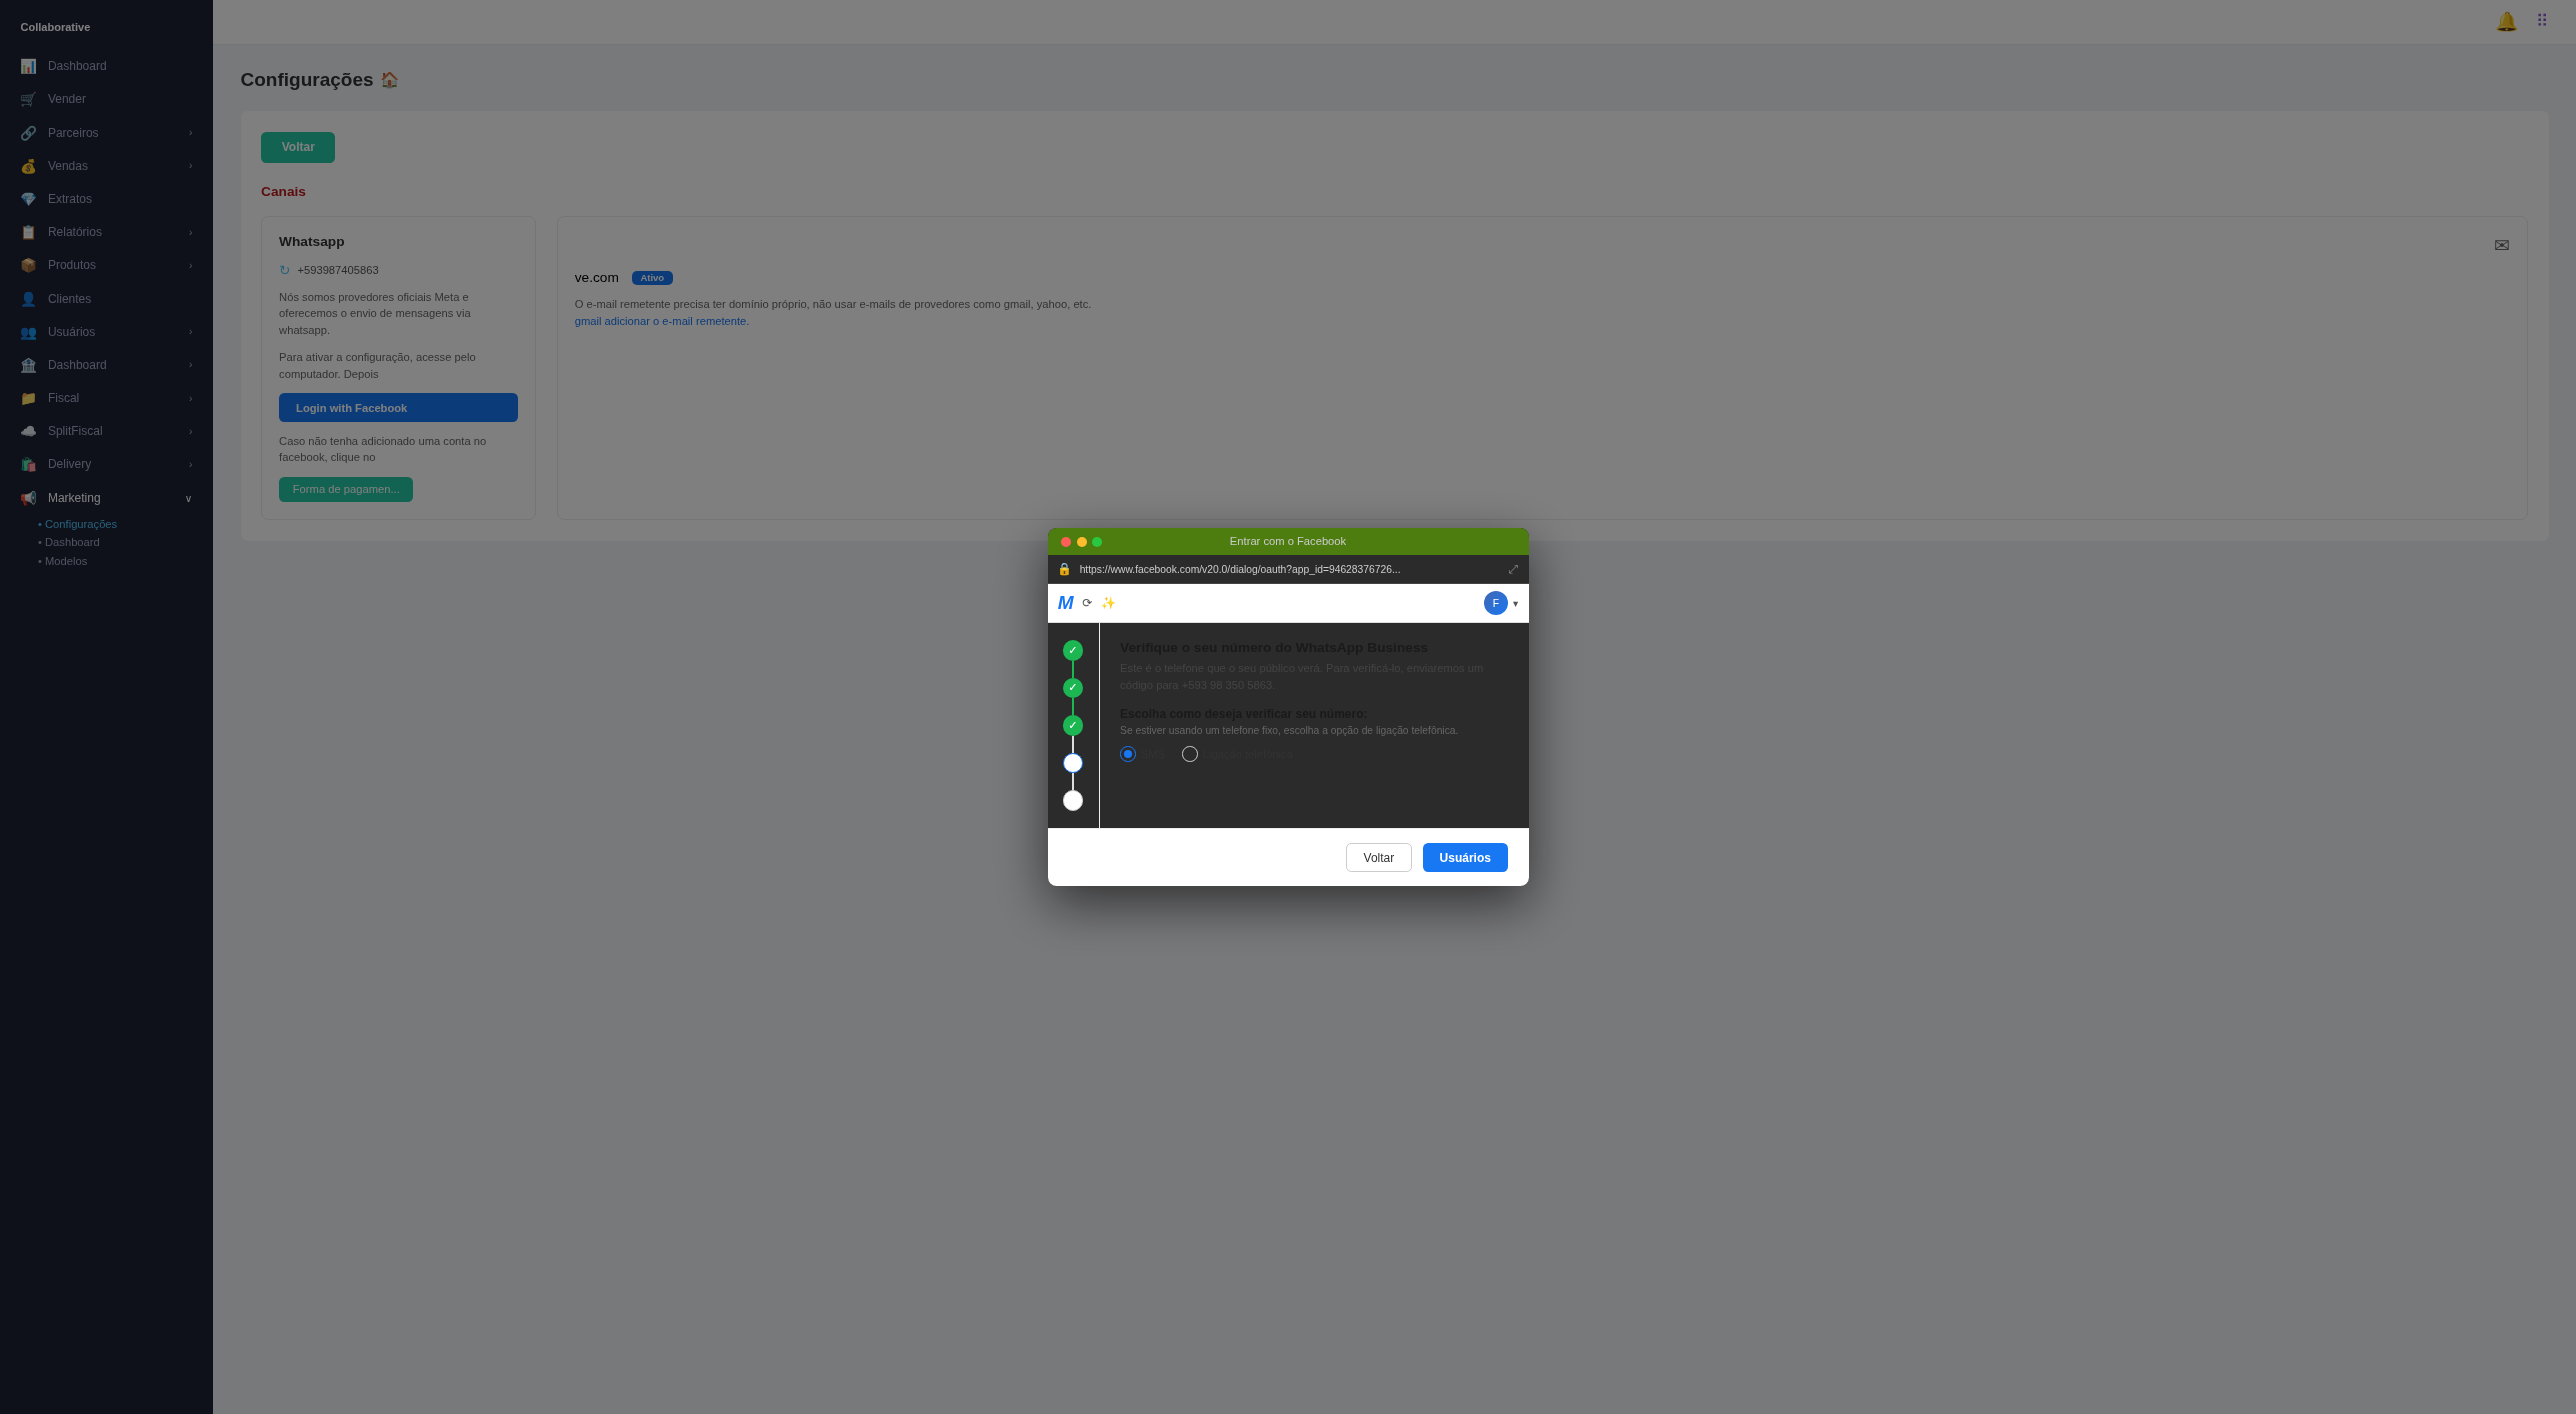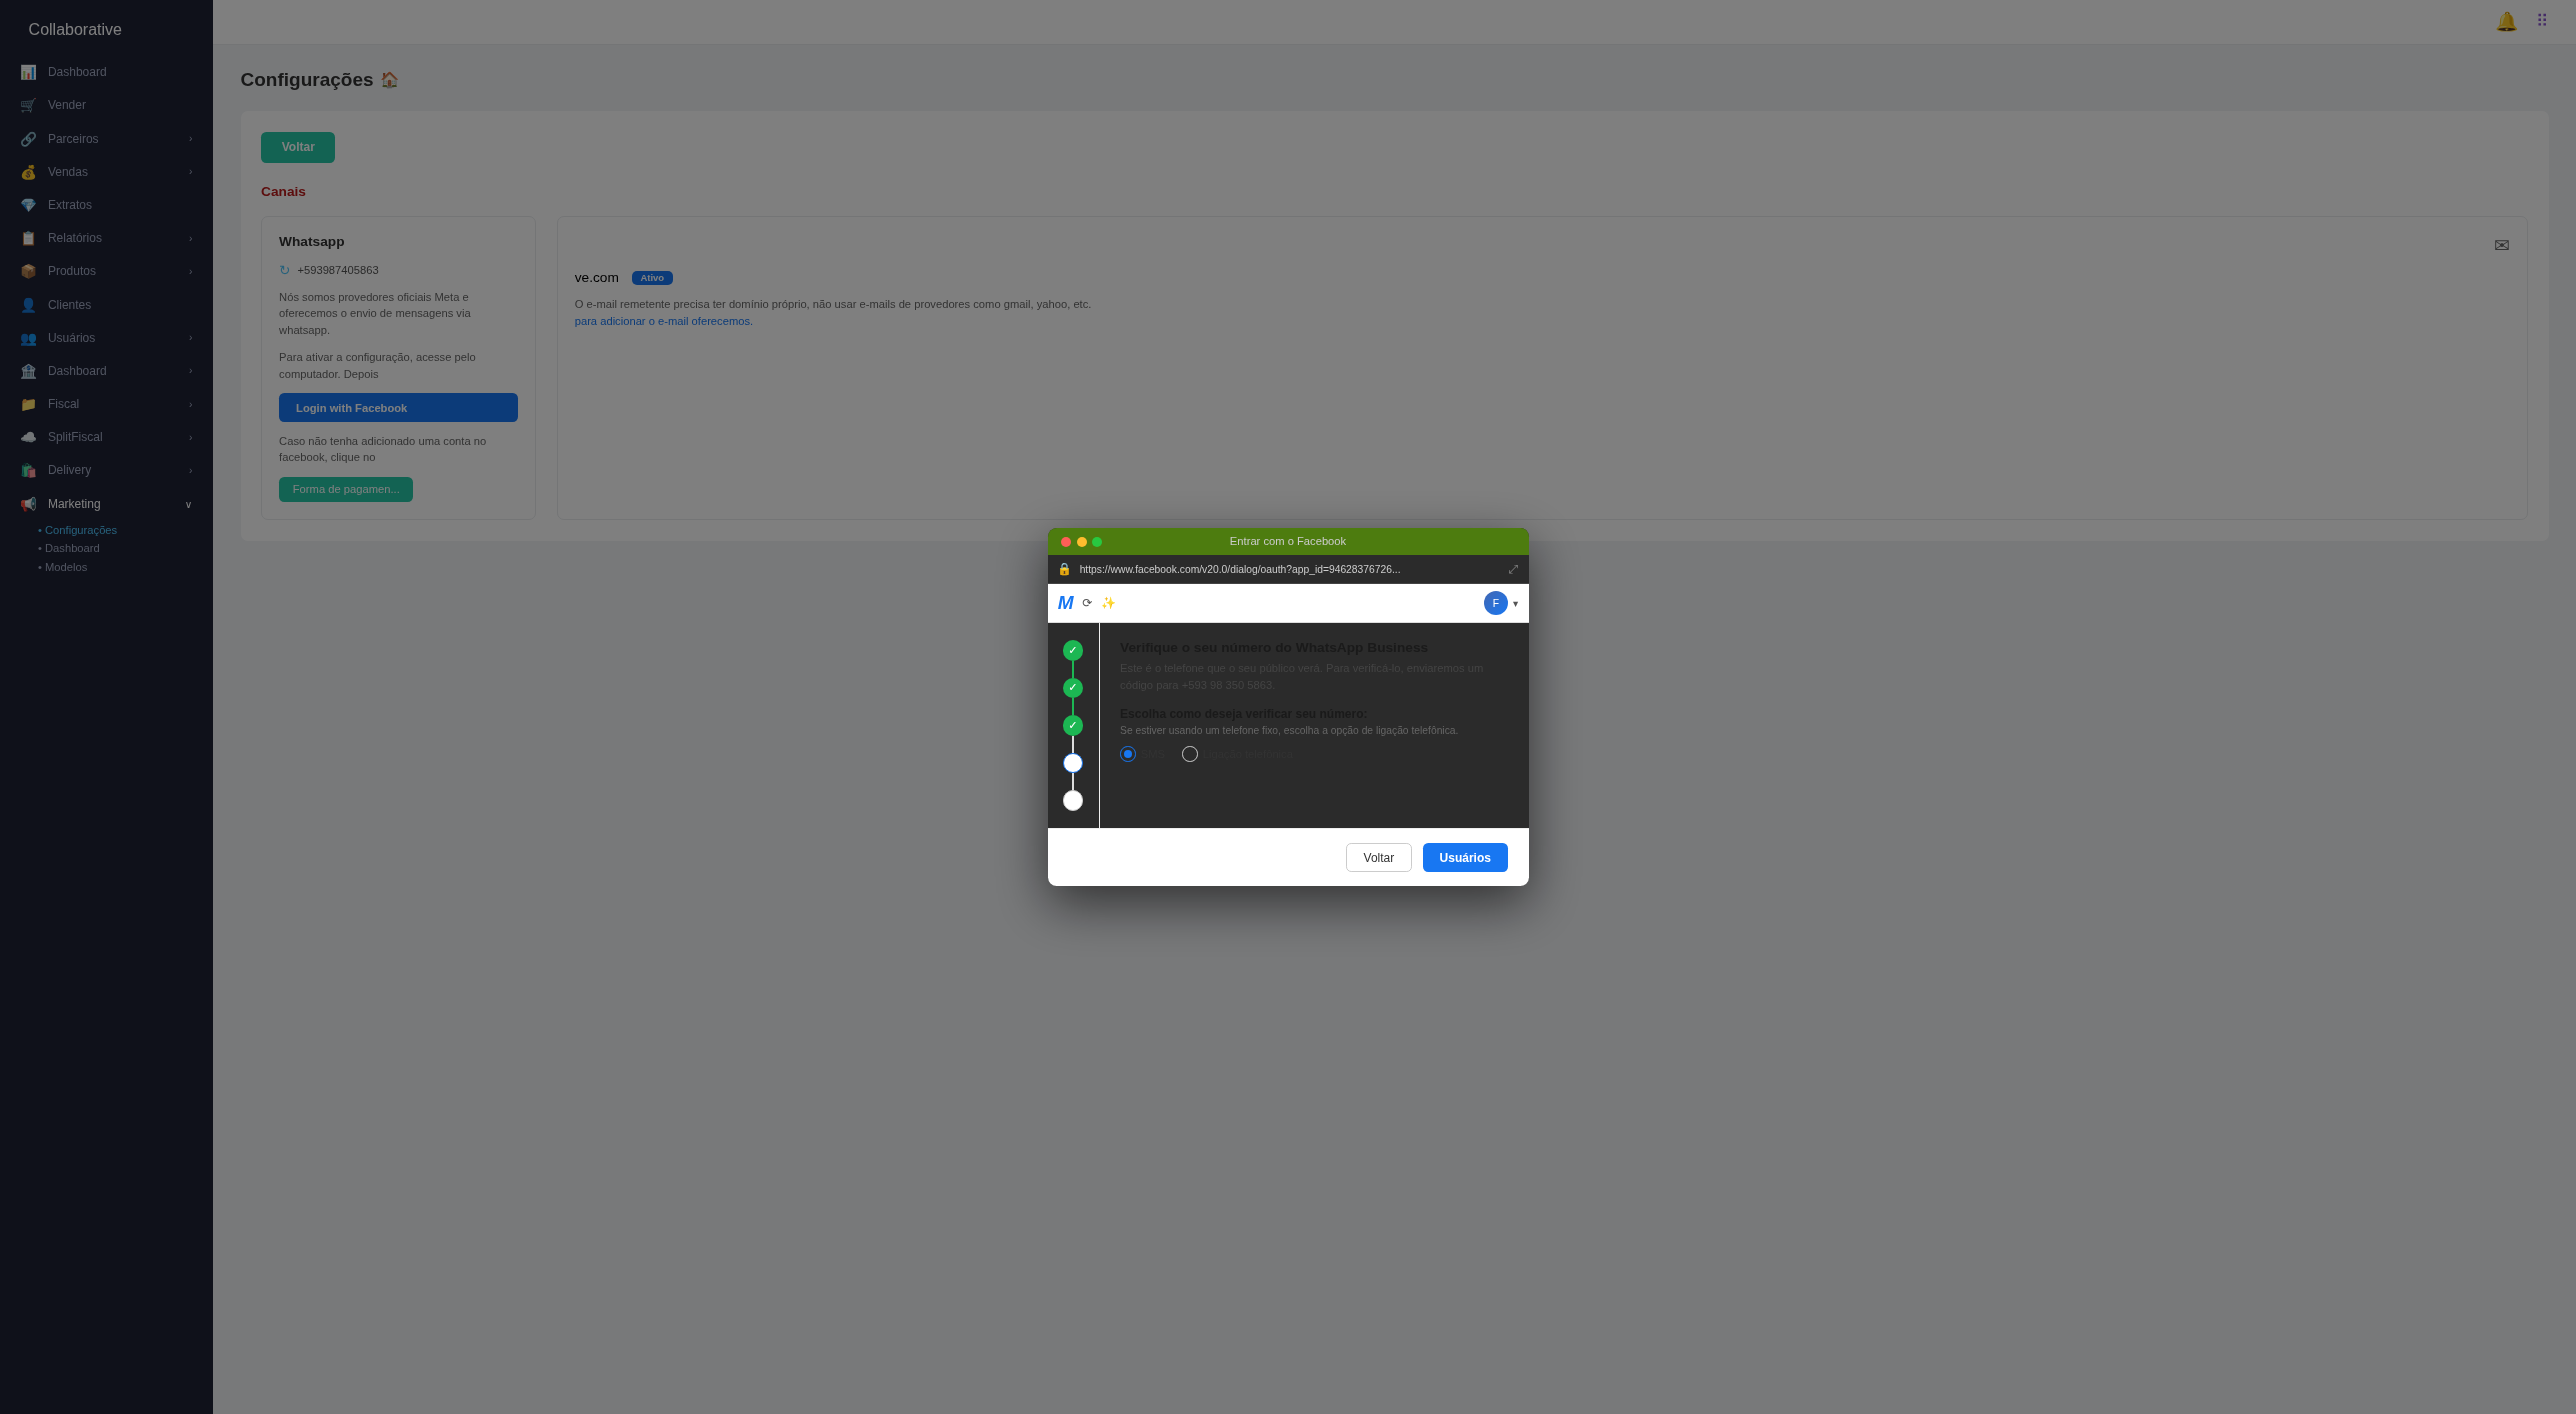--- a/index.html
+++ b/index.html
@@ -11,24 +11,23 @@
       background: #1e2235;
       color: #fff;
       display: flex;
       flex-direction: column;
       flex-shrink: 0;
       height: 100vh;
       overflow-y: auto;
     }
     .sidebar-logo {
       padding: 20.6px 20.6px 17px;
-      font-size: 16px;
-      font-weight: 400;
-      color: #fff;
-      margin-left: 8px;
+      font-size: 11px;
+      font-weight: 700;
+      color: #fff;
     }
     .sidebar-item {
       display: flex;
       align-items: center;
       gap: 10.3px;
       padding: 8.6px 20.6px;
       cursor: pointer;
       color: #a0a8c0;
       font-size: 12px;
       position: relative;
@@ -453,21 +452,21 @@
 
         <div class="email-card">
           <div class="email-header">
             <span class="email-icon">✉</span>
           </div>
           <div class="email-row">
             <span>ve.com</span>
             <span class="ativo-badge">Ativo</span>
           </div>
           <p class="email-info">O e-mail remetente precisa ter domínio próprio, não usar e-mails de provedores como gmail, yahoo, etc.</p>
-          <p class="email-info" style="color:#1877f2; cursor:pointer;">para adicionar o e-mail oferecemos.</p>
+          <p class="email-info" style="color:#1877f2; cursor:pointer;">gmail adicionar o e-mail remetente.</p>
         </div>
       </div>
     </div>
   </div>
 </div>
 
 <div class="overlay">
   <div class="browser-window">
 
     <div class="browser-titlebar relative">

